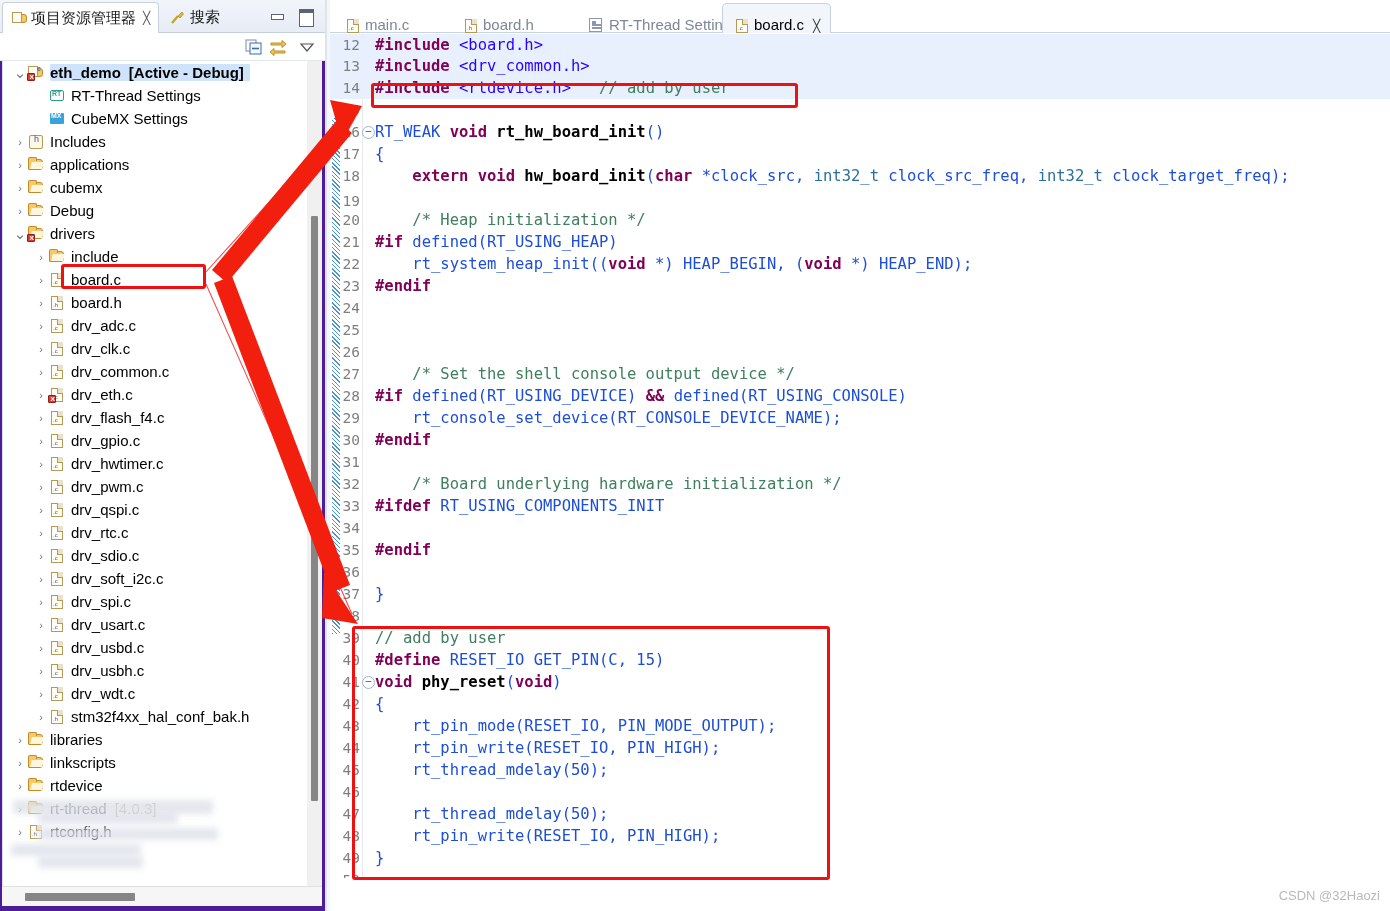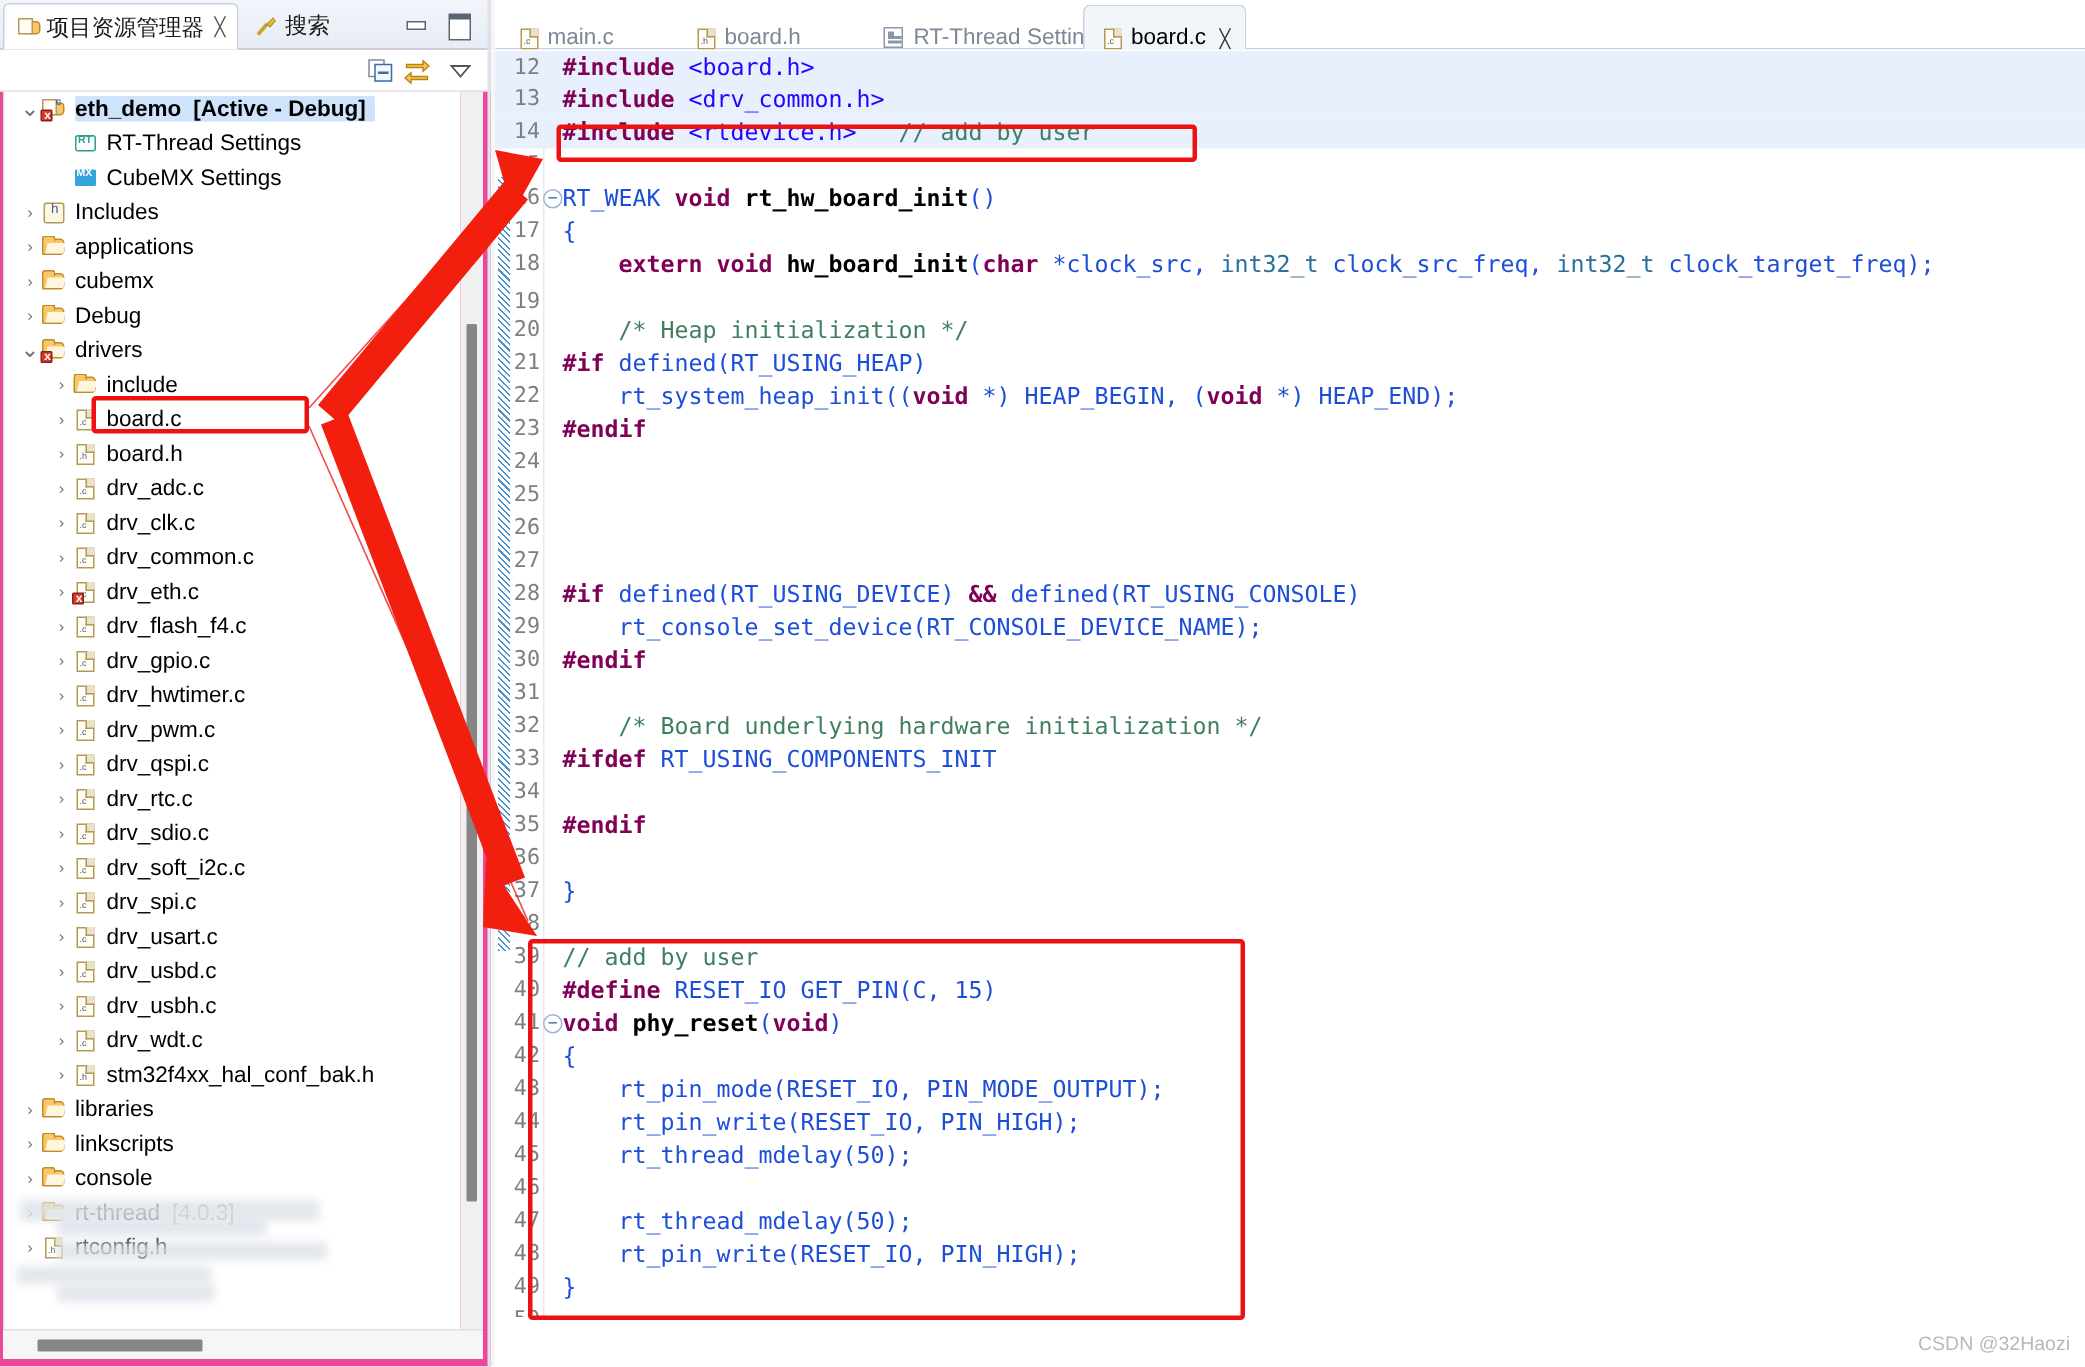--- a/index.html
+++ b/index.html
@@ -8,21 +8,21 @@
     width: 1390px; height: 911px;
     overflow: hidden;
     background: #ffffff;
     font-family: "Liberation Sans", sans-serif;
   }
   #root { position: relative; width: 1390px; height: 911px; background: #f5f6f8; }
 
   
   #left-panel {
     position: absolute; left: 0; top: 0; width: 327px; height: 911px;
-    background: #ec4899;
+    background: #4c1d95;
   }
   #panel-tabbar {
     position: absolute; left: 0; top: 0; width: 327px; height: 33px;
     background: linear-gradient(to bottom,#f2f5fa,#e7ecf5);
     border-bottom: 1px solid #c5cedd;
   }
   .ptab {
     position: absolute; top: 2px; height: 31px;
     display: flex; align-items: center; gap: 5px;
     padding: 0 8px;
@@ -545,21 +545,21 @@
           <span class="ticon">
             <span class="ic-folder"></span>
           </span>
           <span><span class="tlabel">linkscripts</span></span>
         </div>
         <div class="tnode" style="padding-left: 10px;">
           <span class="tw">›</span>
           <span class="ticon">
             <span class="ic-folder"></span>
           </span>
-          <span><span class="tlabel">console</span></span>
+          <span><span class="tlabel">rtdevice</span></span>
         </div>
         <div class="tnode" style="padding-left: 10px;">
           <span class="tw">›</span>
           <span class="ticon">
             <span class="ic-folder"></span>
           </span>
           <span><span class="tlabel">rt-thread</span><span class="tlabel tdim" style="margin-left: 8px;">[4.0.3]</span></span>
         </div>
         <div class="tnode" style="padding-left: 10px;">
           <span class="tw">›</span>
@@ -696,20 +696,21 @@
             <span class="fold"></span>
           </div>
           <div class="cline" style="top: 308px;">
             <span class="lno">26</span>
             <span class="fold"></span>
             <span class="ctext"></span>
           </div>
           <div class="cline" style="top: 330px;">
             <span class="lno">27</span>
             <span class="fold"></span>
+            <span class="ctext"><span class="k-pl">    </span><span class="k-com">/* Set the shell console output device */</span></span>
           </div>
           <div class="cline" style="top: 352px;">
             <span class="lno">28</span>
             <span class="fold"></span>
             <span class="ctext"><span class="k-pre">#if</span><span class="k-pl"> defined(RT_USING_DEVICE) </span><span class="k-pre">&amp;&amp;</span><span class="k-pl"> defined(RT_USING_CONSOLE)</span></span>
           </div>
           <div class="cline" style="top: 374px;">
             <span class="lno">29</span>
             <span class="fold"></span>
             <span class="ctext"><span class="k-pl">    rt_console_set_device(RT_CONSOLE_DEVICE_NAME);</span></span>

